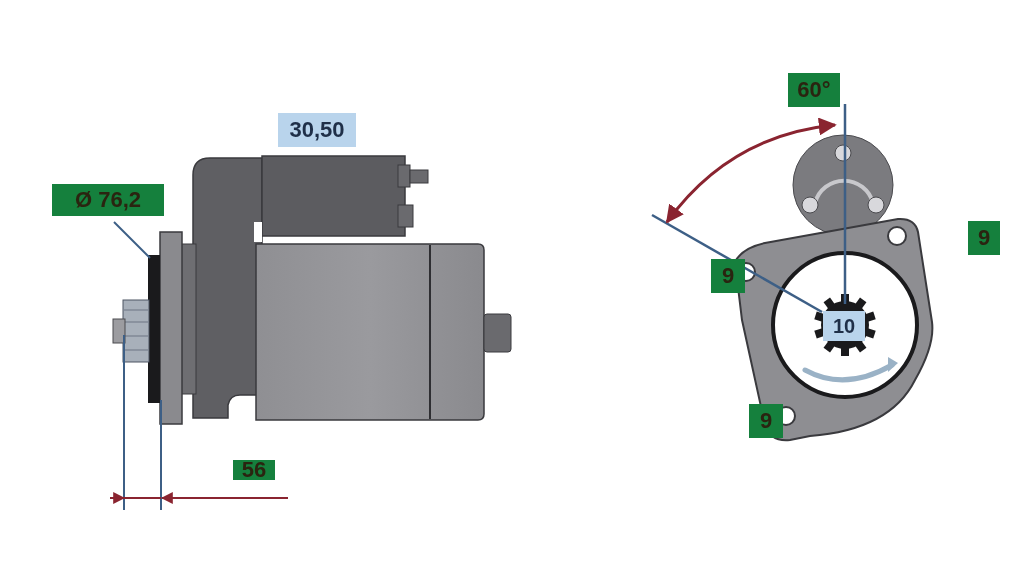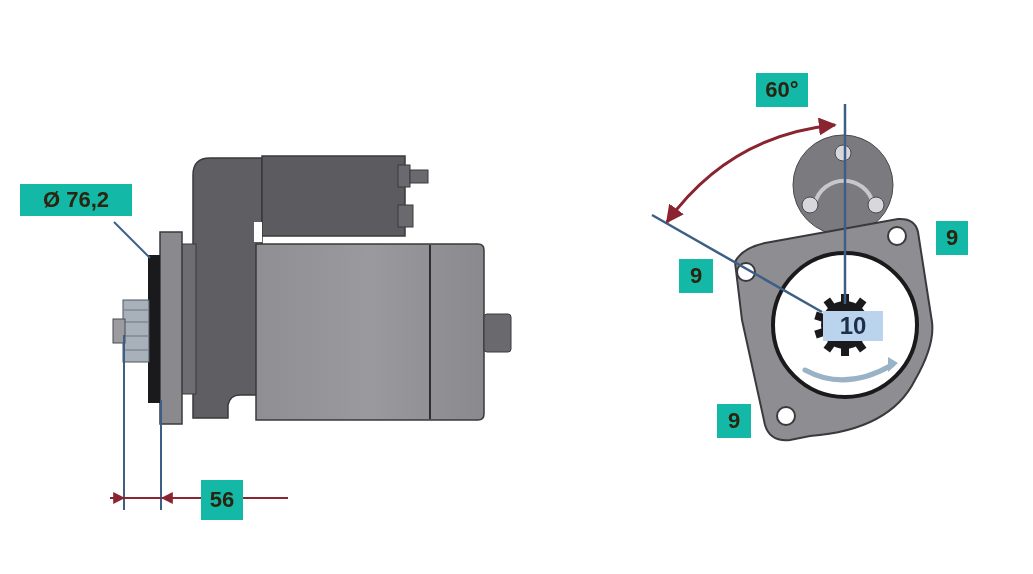--- a/index.html
+++ b/index.html
@@ -1,19 +1,19 @@
 <!DOCTYPE html>
 <html><head>
   <meta charset="utf-8">
   <style>
     html, body { margin: 0; padding: 0; background: #ffffff; }
     body { width: 1033px; height: 574px; position: relative; overflow: hidden; font-family: "Liberation Sans", sans-serif; }
     #stage { position: absolute; left: 0; top: 0; width: 1033px; height: 574px; }
     .label { position: absolute; font-family: "Liberation Sans", sans-serif; font-weight: bold; font-size: 22px; color: #2a2410; display: flex; align-items: center; justify-content: center; box-sizing: border-box; }
-    .yellow { background: #14b8a6; }
+    .yellow { background: #15803d; margin-left: 32px; }
     .blue { background: #b9d4ec; color: #1f2f48; }
   </style>
 </head>
 <body>
 
 <div id="stage">
   <svg width="1033" height="574" viewBox="0 0 1033 574" xmlns="http://www.w3.org/2000/svg">
     <defs>
       <marker id="arrowRed" viewBox="0 0 10 10" refX="9" refY="5" markerWidth="6" markerHeight="6" orient="auto-start-reverse">
         <path d="M0,0 L10,5 L0,10 z" fill="#8a2430"></path>
@@ -101,20 +101,21 @@
 
       <line x1="845" y1="104" x2="845" y2="304" stroke="#3d5f86" stroke-width="2.5"></line>
       <line x1="652" y1="215" x2="822" y2="312" stroke="#3d5f86" stroke-width="2.5"></line>
 
       <path d="M835,125 Q730,135 667,222" fill="none" stroke="#8a2430" stroke-width="3" marker-start="url(#arrowRed)" marker-end="url(#arrowRed)"></path>
     </g>
   </svg>
 
   
   <div class="label yellow" style="left:20px; top:184px; width:112px; height:32px;">Ø 76,2</div>
-  <div class="label yellow" style="left:201px; top:480px; width:42px; height:40px;">56</div>
+  <div class="label blue" style="left:278px; top:113px; width:78px; height:34px;">30,50</div>
+  <div class="label yellow" style="left:201px; top:460px; width:42px; height:20px;">56</div>
 
   <div class="label yellow" style="left:756px; top:73px; width:52px; height:34px;">60°</div>
   <div class="label yellow" style="left:936px; top:221px; width:32px; height:34px;">9</div>
   <div class="label yellow" style="left:679px; top:259px; width:34px; height:34px;">9</div>
   <div class="label yellow" style="left:717px; top:404px; width:34px; height:34px;">9</div>
-  <div class="label blue" style="left:823px; top:311px; width:60px; height:30px; font-size:24px;">10</div>
+  <div class="label blue" style="left:823px; top:311px; width:42px; height:30px; font-size:20px;">10</div>
 </div>
 
 </body></html>

